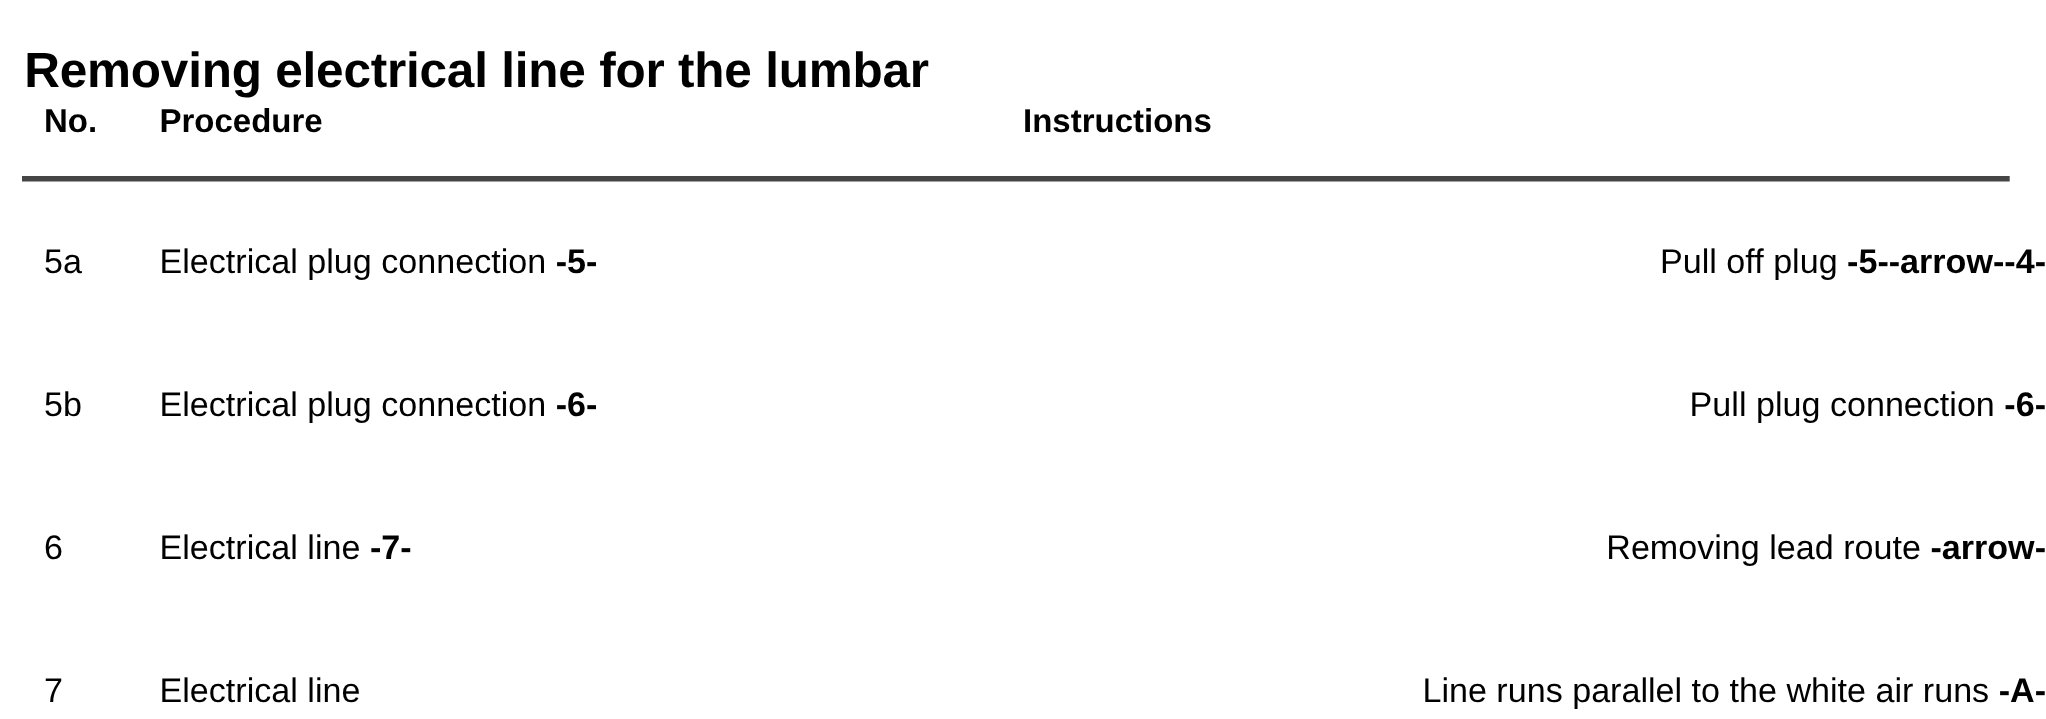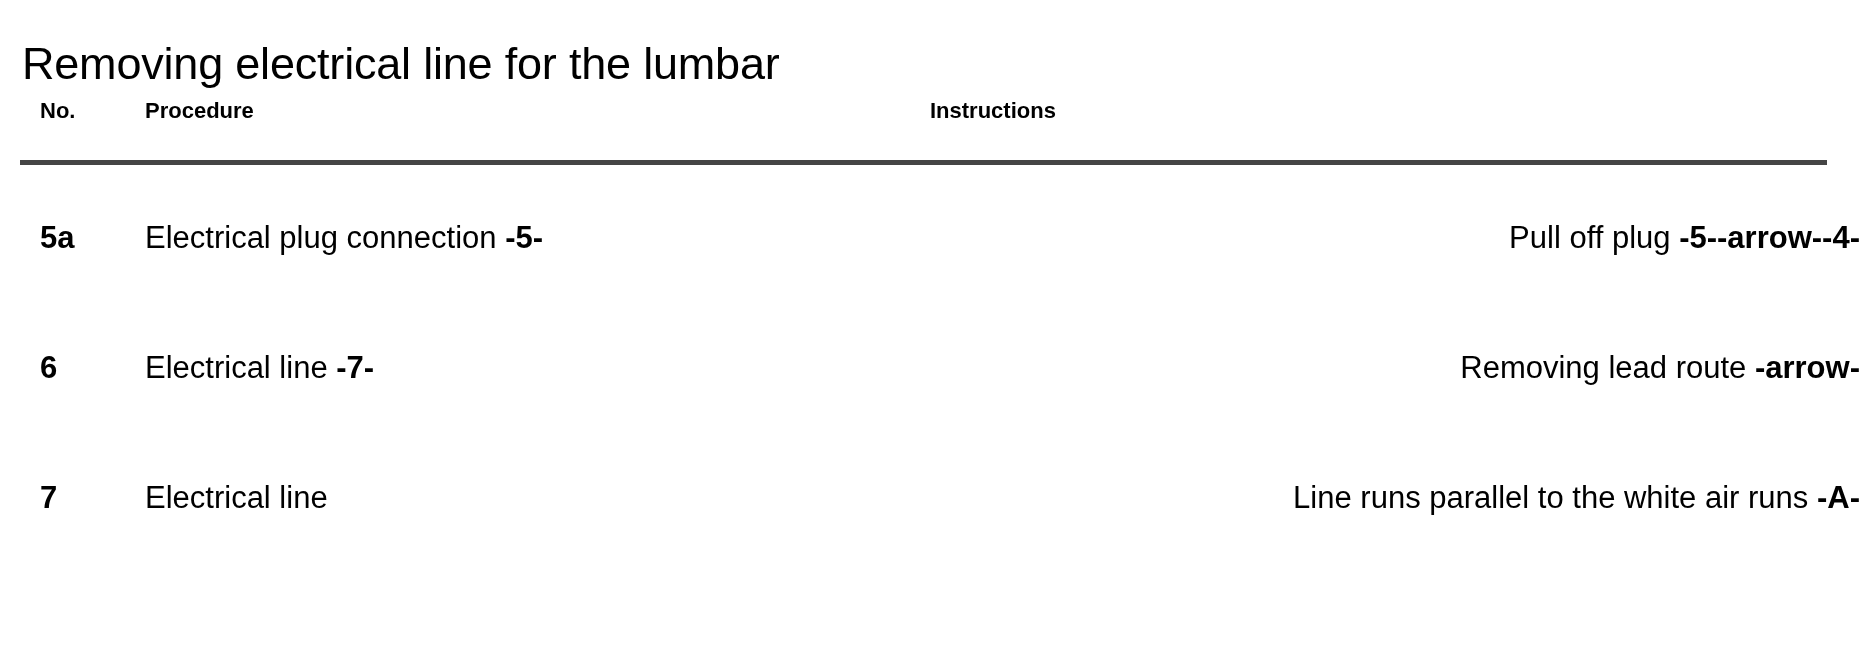--- a/index.html
+++ b/index.html
@@ -19,40 +19,40 @@
     width: 1860px;
     height: 654px;
     background: #ffffff;
     box-sizing: border-box;
   }
   .doc-title {
     position: absolute;
     left: 22px;
     top: 8px;
     font-size: 45px;
-    font-weight: normal;
+    font-weight: bold;
     line-height: 52px;
     letter-spacing: -0.2px;
     white-space: nowrap;
   }
   .proc-table {
     position: absolute;
     left: 0;
     top: 94px;
     width: 1860px;
     border-collapse: collapse;
     table-layout: fixed;
   }
   .proc-table col.c-no    { width: 145px; }
   .proc-table col.c-proc  { width: 760px; }
   .proc-table col.c-instr { width: 955px; }
 
   .proc-table thead th {
     text-align: left;
-    font-size: 22px;
+    font-size: 30px;
     font-weight: bold;
     line-height: 34px;
     padding: 0 0 0 0;
     height: 52px;
     vertical-align: top;
     white-space: nowrap;
   }
   .proc-table thead th.h-no    { padding-left: 40px; }
   .proc-table thead th.h-proc  { padding-left: 0px; margin-left: 32px; }
   .proc-table thead th.h-instr { padding-left: 25px; }
@@ -73,21 +73,21 @@
 
   .proc-table tbody td {
     font-size: 31px;
     line-height: 36px;
     font-weight: normal;
     height: 108px;
     vertical-align: top;
     padding: 22px 0 0 0;
     white-space: nowrap;
   }
-  .proc-table tbody td.c1 { padding-left: 40px; font-weight: bold; }
+  .proc-table tbody td.c1 { padding-left: 40px; }
   .proc-table tbody td.c2 { padding-left: 0px; }
   .proc-table tbody td.c3 { padding-left: 25px; text-align: right; }
 
   .tag {
     font-weight: bold;
   }
 </style>
 </head>
 <body>
 
@@ -114,20 +114,25 @@
       </tr>
     </thead>
     <tbody>
 
       <tr>
         <td class="c1">5a</td>
         <td class="c2"><span>Electrical plug connection </span><span class="tag">-5-</span></td>
         <td class="c3"><span>Pull off plug </span><span class="tag">-5--arrow--4-</span></td>
       </tr>
 
+      <tr>
+        <td class="c1">5b</td>
+        <td class="c2"><span>Electrical plug connection </span><span class="tag">-6-</span></td>
+        <td class="c3"><span>Pull plug connection </span><span class="tag">-6-</span></td>
+      </tr>
 
       <tr>
         <td class="c1">6</td>
         <td class="c2"><span>Electrical line </span><span class="tag">-7-</span></td>
         <td class="c3"><span>Removing lead route </span><span class="tag">-arrow-</span></td>
       </tr>
 
       <tr>
         <td class="c1">7</td>
         <td class="c2"><span>Electrical line</span><span class="tag"></span></td>

